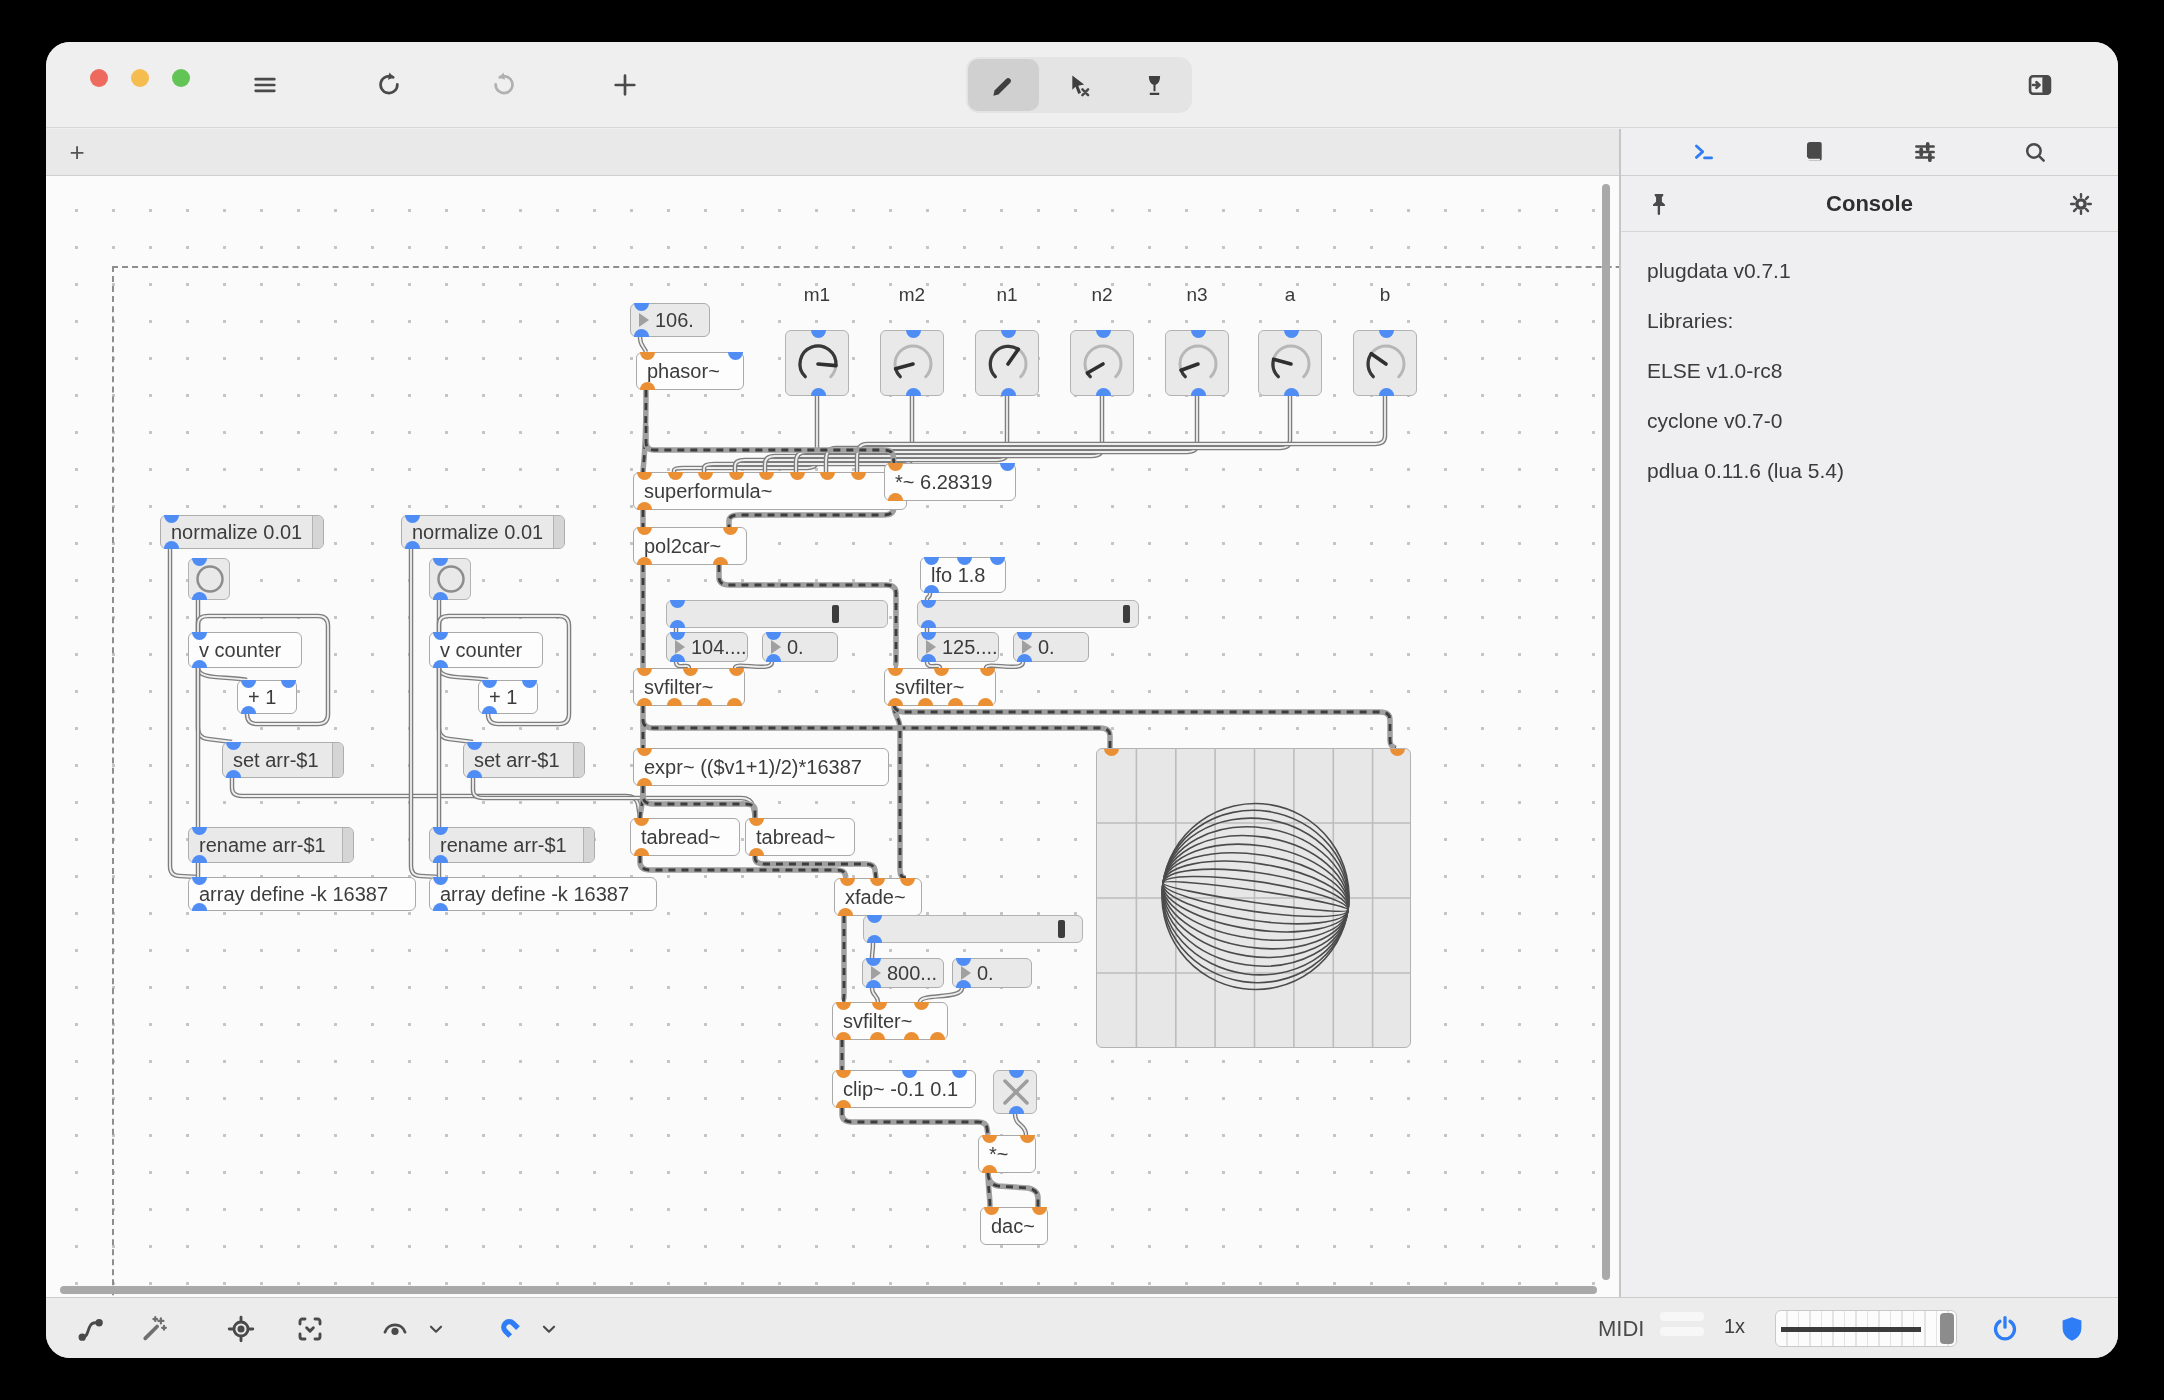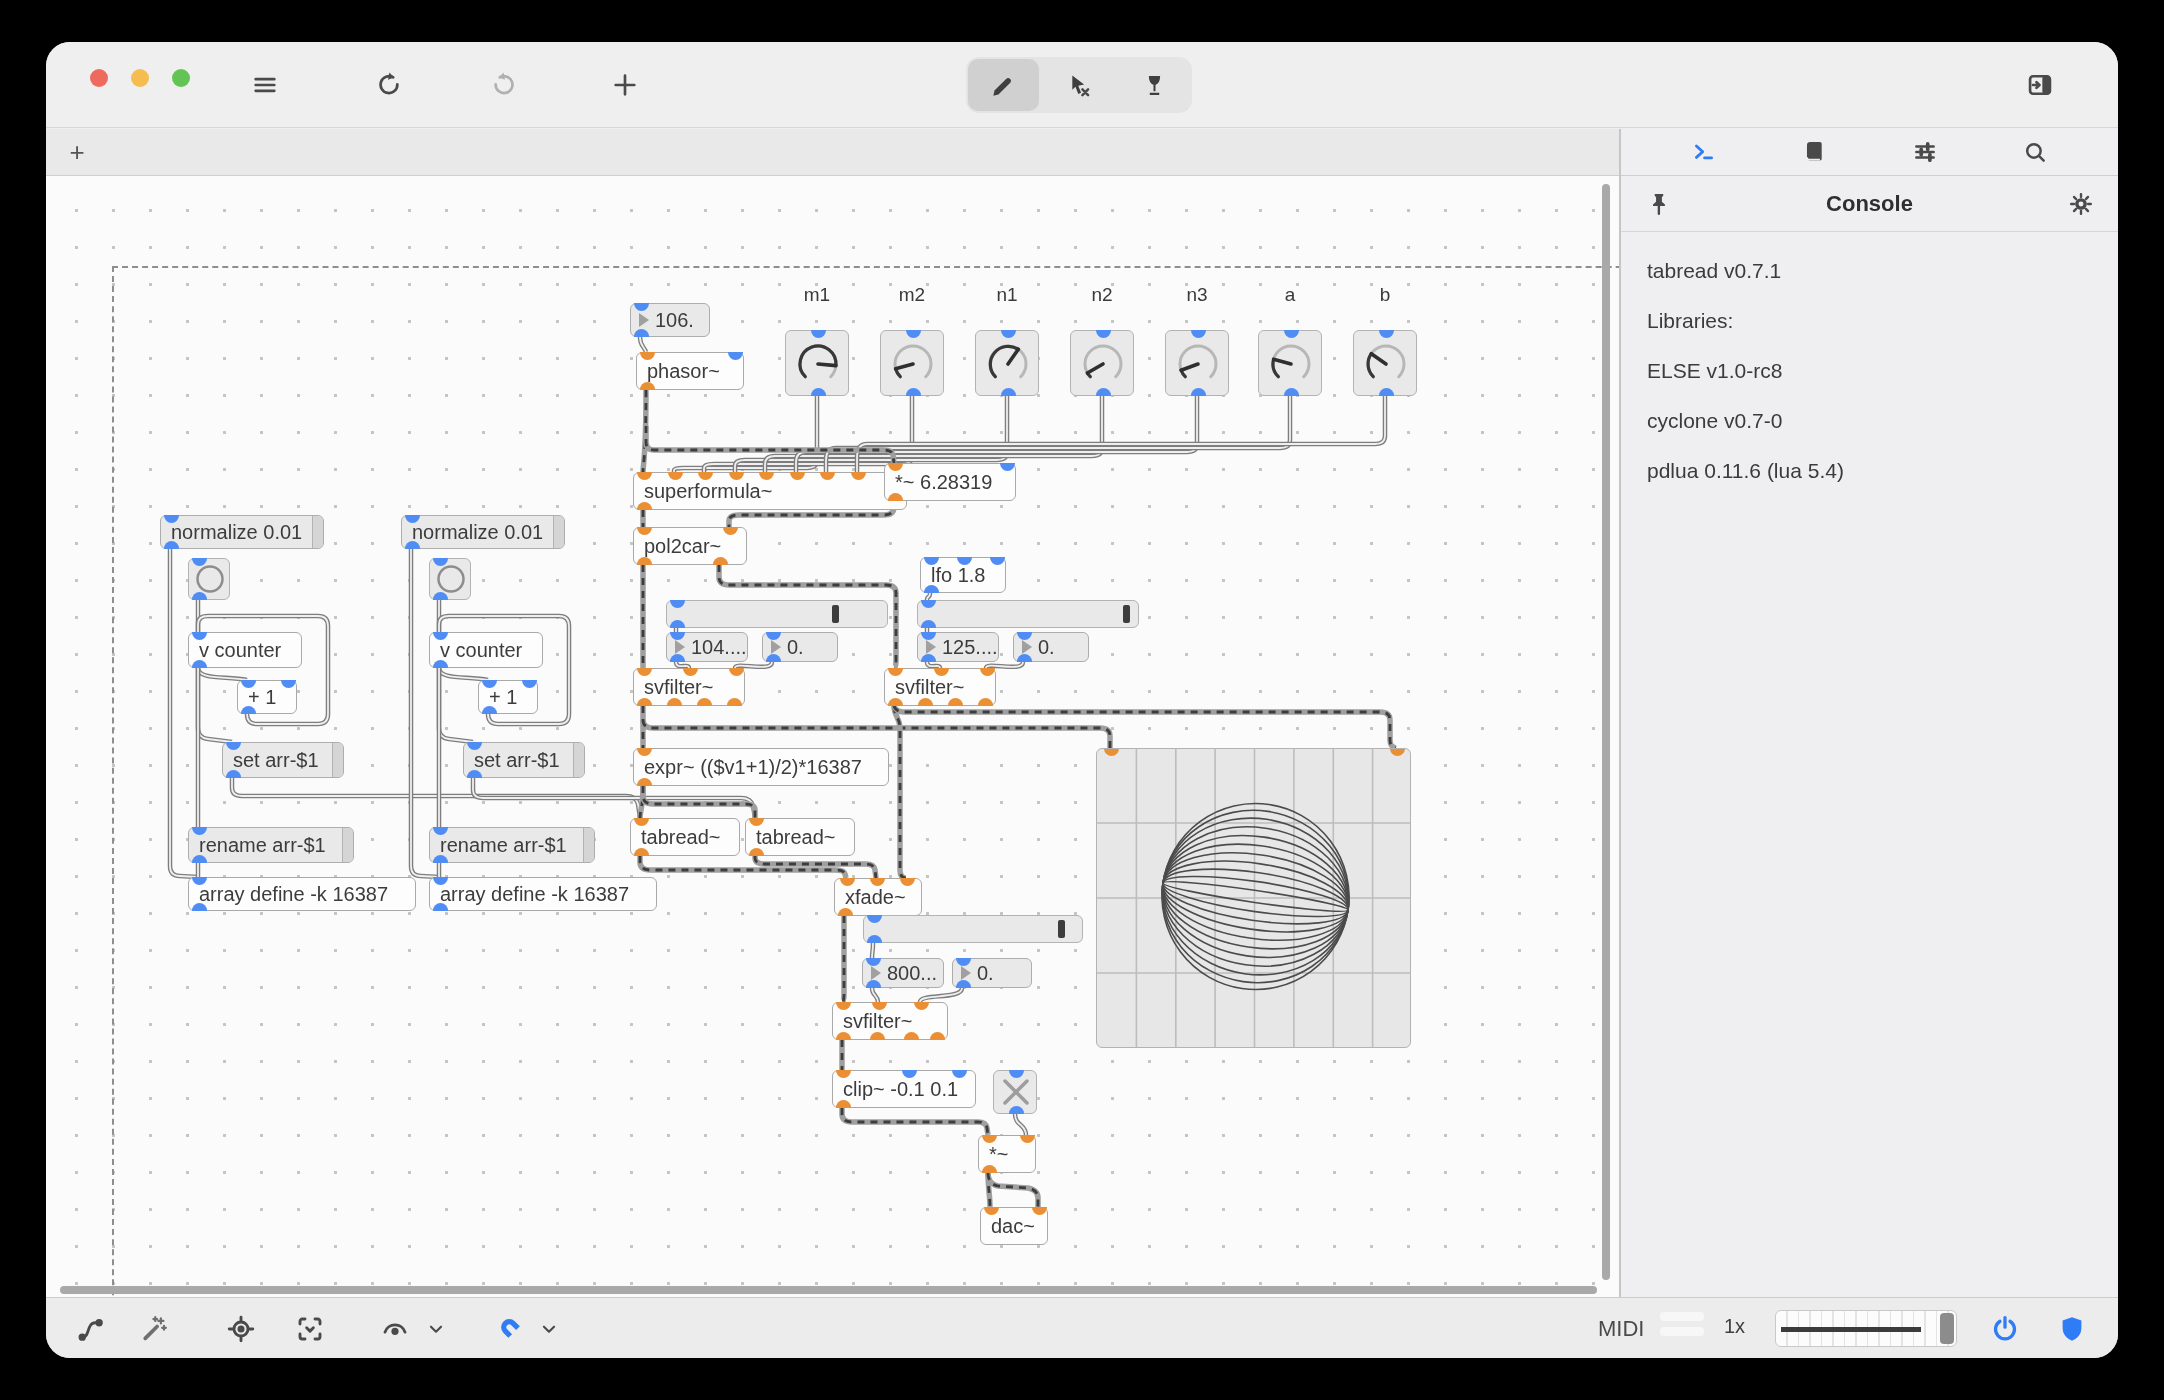--- a/index.html
+++ b/index.html
@@ -667,21 +667,21 @@
               <rect x="10.9" y="1.8" width="2.2" height="4.8" rx="1" transform="rotate(225 12 12)"></rect>
               <rect x="10.9" y="1.8" width="2.2" height="4.8" rx="1" transform="rotate(270 12 12)"></rect>
               <rect x="10.9" y="1.8" width="2.2" height="4.8" rx="1" transform="rotate(315 12 12)"></rect>
             </g>
             <circle cx="12" cy="12" r="5.4" fill="#4a4a4a"></circle>
             <circle cx="12" cy="12" r="2.3" fill="#efeef0"></circle>
           </svg>
         </span>
     </div>
     <div class="console-lines" id="console-lines">
-        <div class="console-line">tabread v0.7.1</div>
+        <div class="console-line">plugdata v0.7.1</div>
         <div class="console-line">Libraries:</div>
         <div class="console-line">ELSE v1.0-rc8</div>
         <div class="console-line">cyclone v0.7-0</div>
         <div class="console-line">pdlua 0.11.6 (lua 5.4)</div>
       </div>
   </div>
 
   <div class="statusbar">
     <span class="sico icon" style="left:30px;">
         <svg viewBox="0 0 24 24">

